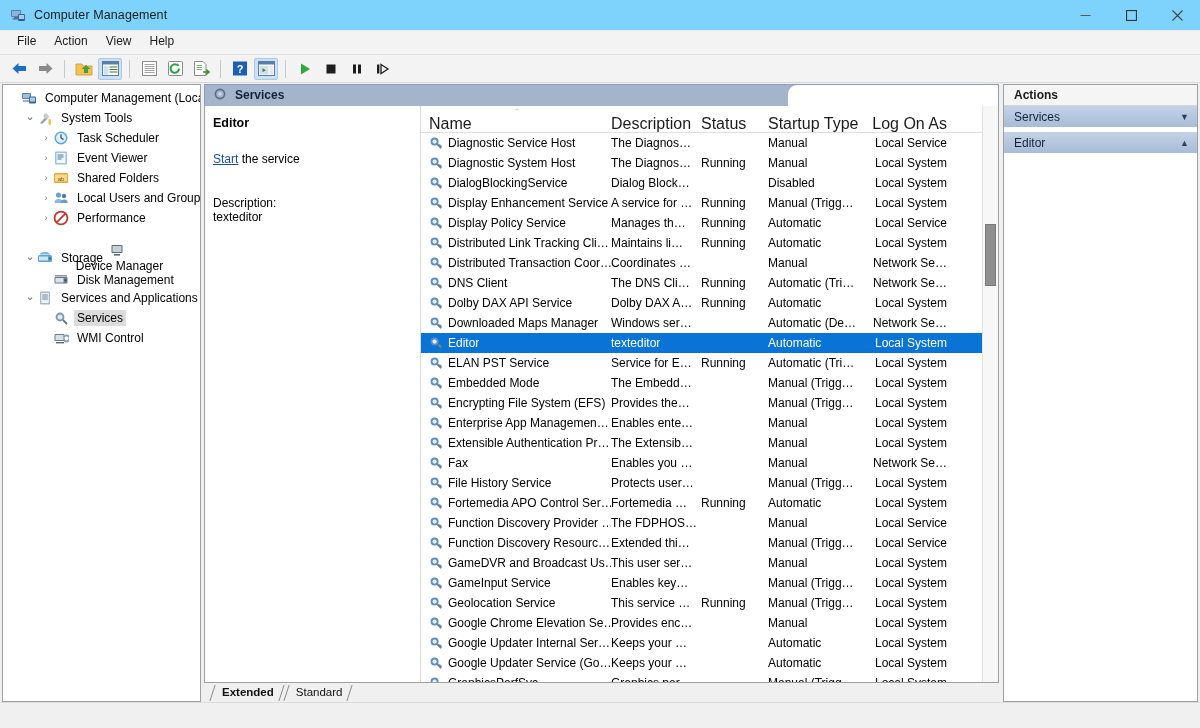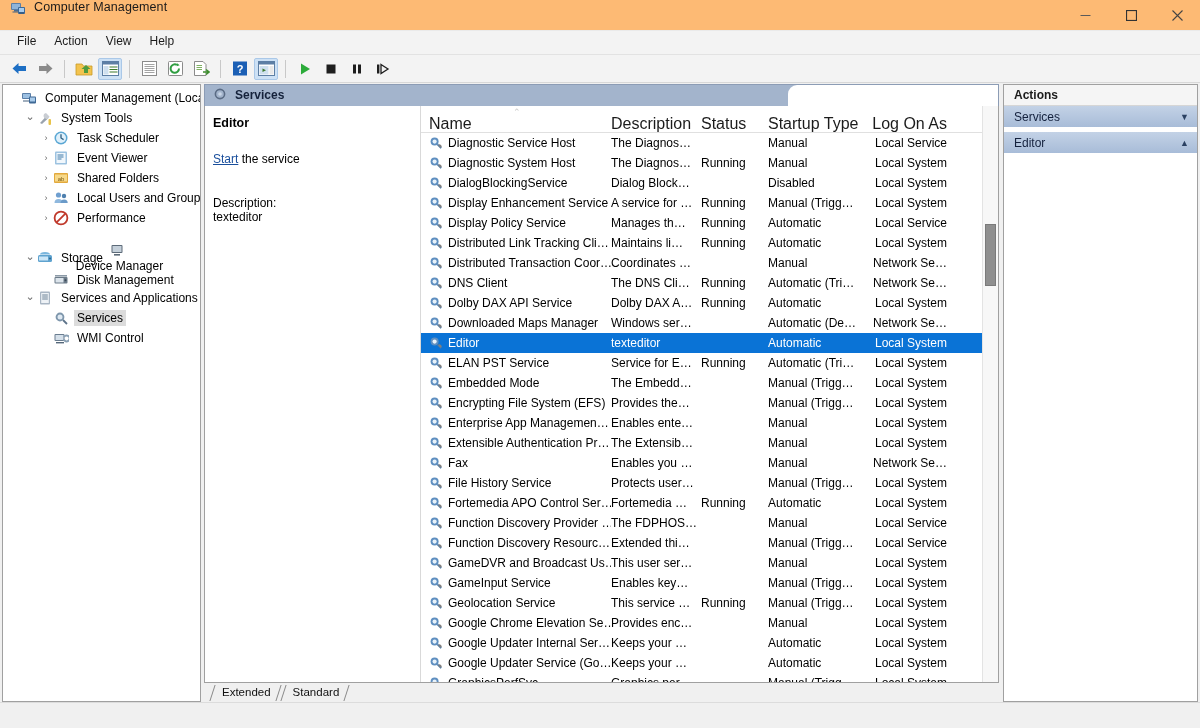--- a/index.html
+++ b/index.html
@@ -7,22 +7,22 @@
     width: 1200px; height: 728px;
     font-family: "Liberation Sans", sans-serif;
     font-size: 12px;
     background: #f0f0f0;
     overflow: hidden;
     -webkit-font-smoothing: antialiased;
   }
 
   
   #titlebar {
-    height: 31px; background: #fdba74;
-    display: flex; 
+    height: 31px; background: #7dd3fc;
+    display: flex; align-items: center;
     border-bottom: 1px solid #eaeaea;
     position: relative;
   }
   #titlebar .app-icon {
     width: 16px; height: 16px; margin-left: 10px; margin-right: 8px;
     flex: 0 0 16px; position: relative;
   }
   #titlebar .title-text {
     font-size: 12.5px; color: #1a1a1a; letter-spacing: .1px;
   }
@@ -137,21 +137,21 @@
     padding-left: 6px; font-size: 11.5px; margin-top: -1px;
   }
   .tab {
     position: relative; padding: 1px 10px 2px 12px; color: #111; line-height: 15px;
   }
   .tab .slash-l, .tab .slash-r {
     position: absolute; top: 1px; width: 1px; height: 16px; background: #8a8a8a;
   }
   .tab .slash-l { left: 2px; transform: skewX(-18deg); }
   .tab .slash-r { right: 2px; transform: skewX(-18deg); }
-  .tab.active { font-weight: 400; }
+  .tab.active { font-weight: 700; }
 
   
   #actions {
     width: 195px; flex: 0 0 195px; margin-left: 4px;
     background: #fff; border: 1px solid #a0a0a0;
     display: flex; flex-direction: column; font-size: 12px;
   }
   .act-title {
     height: 21px; display: flex; align-items: center; padding-left: 10px;
     font-weight: bold; color: #1b1b1b; background: #f5f5f5;

